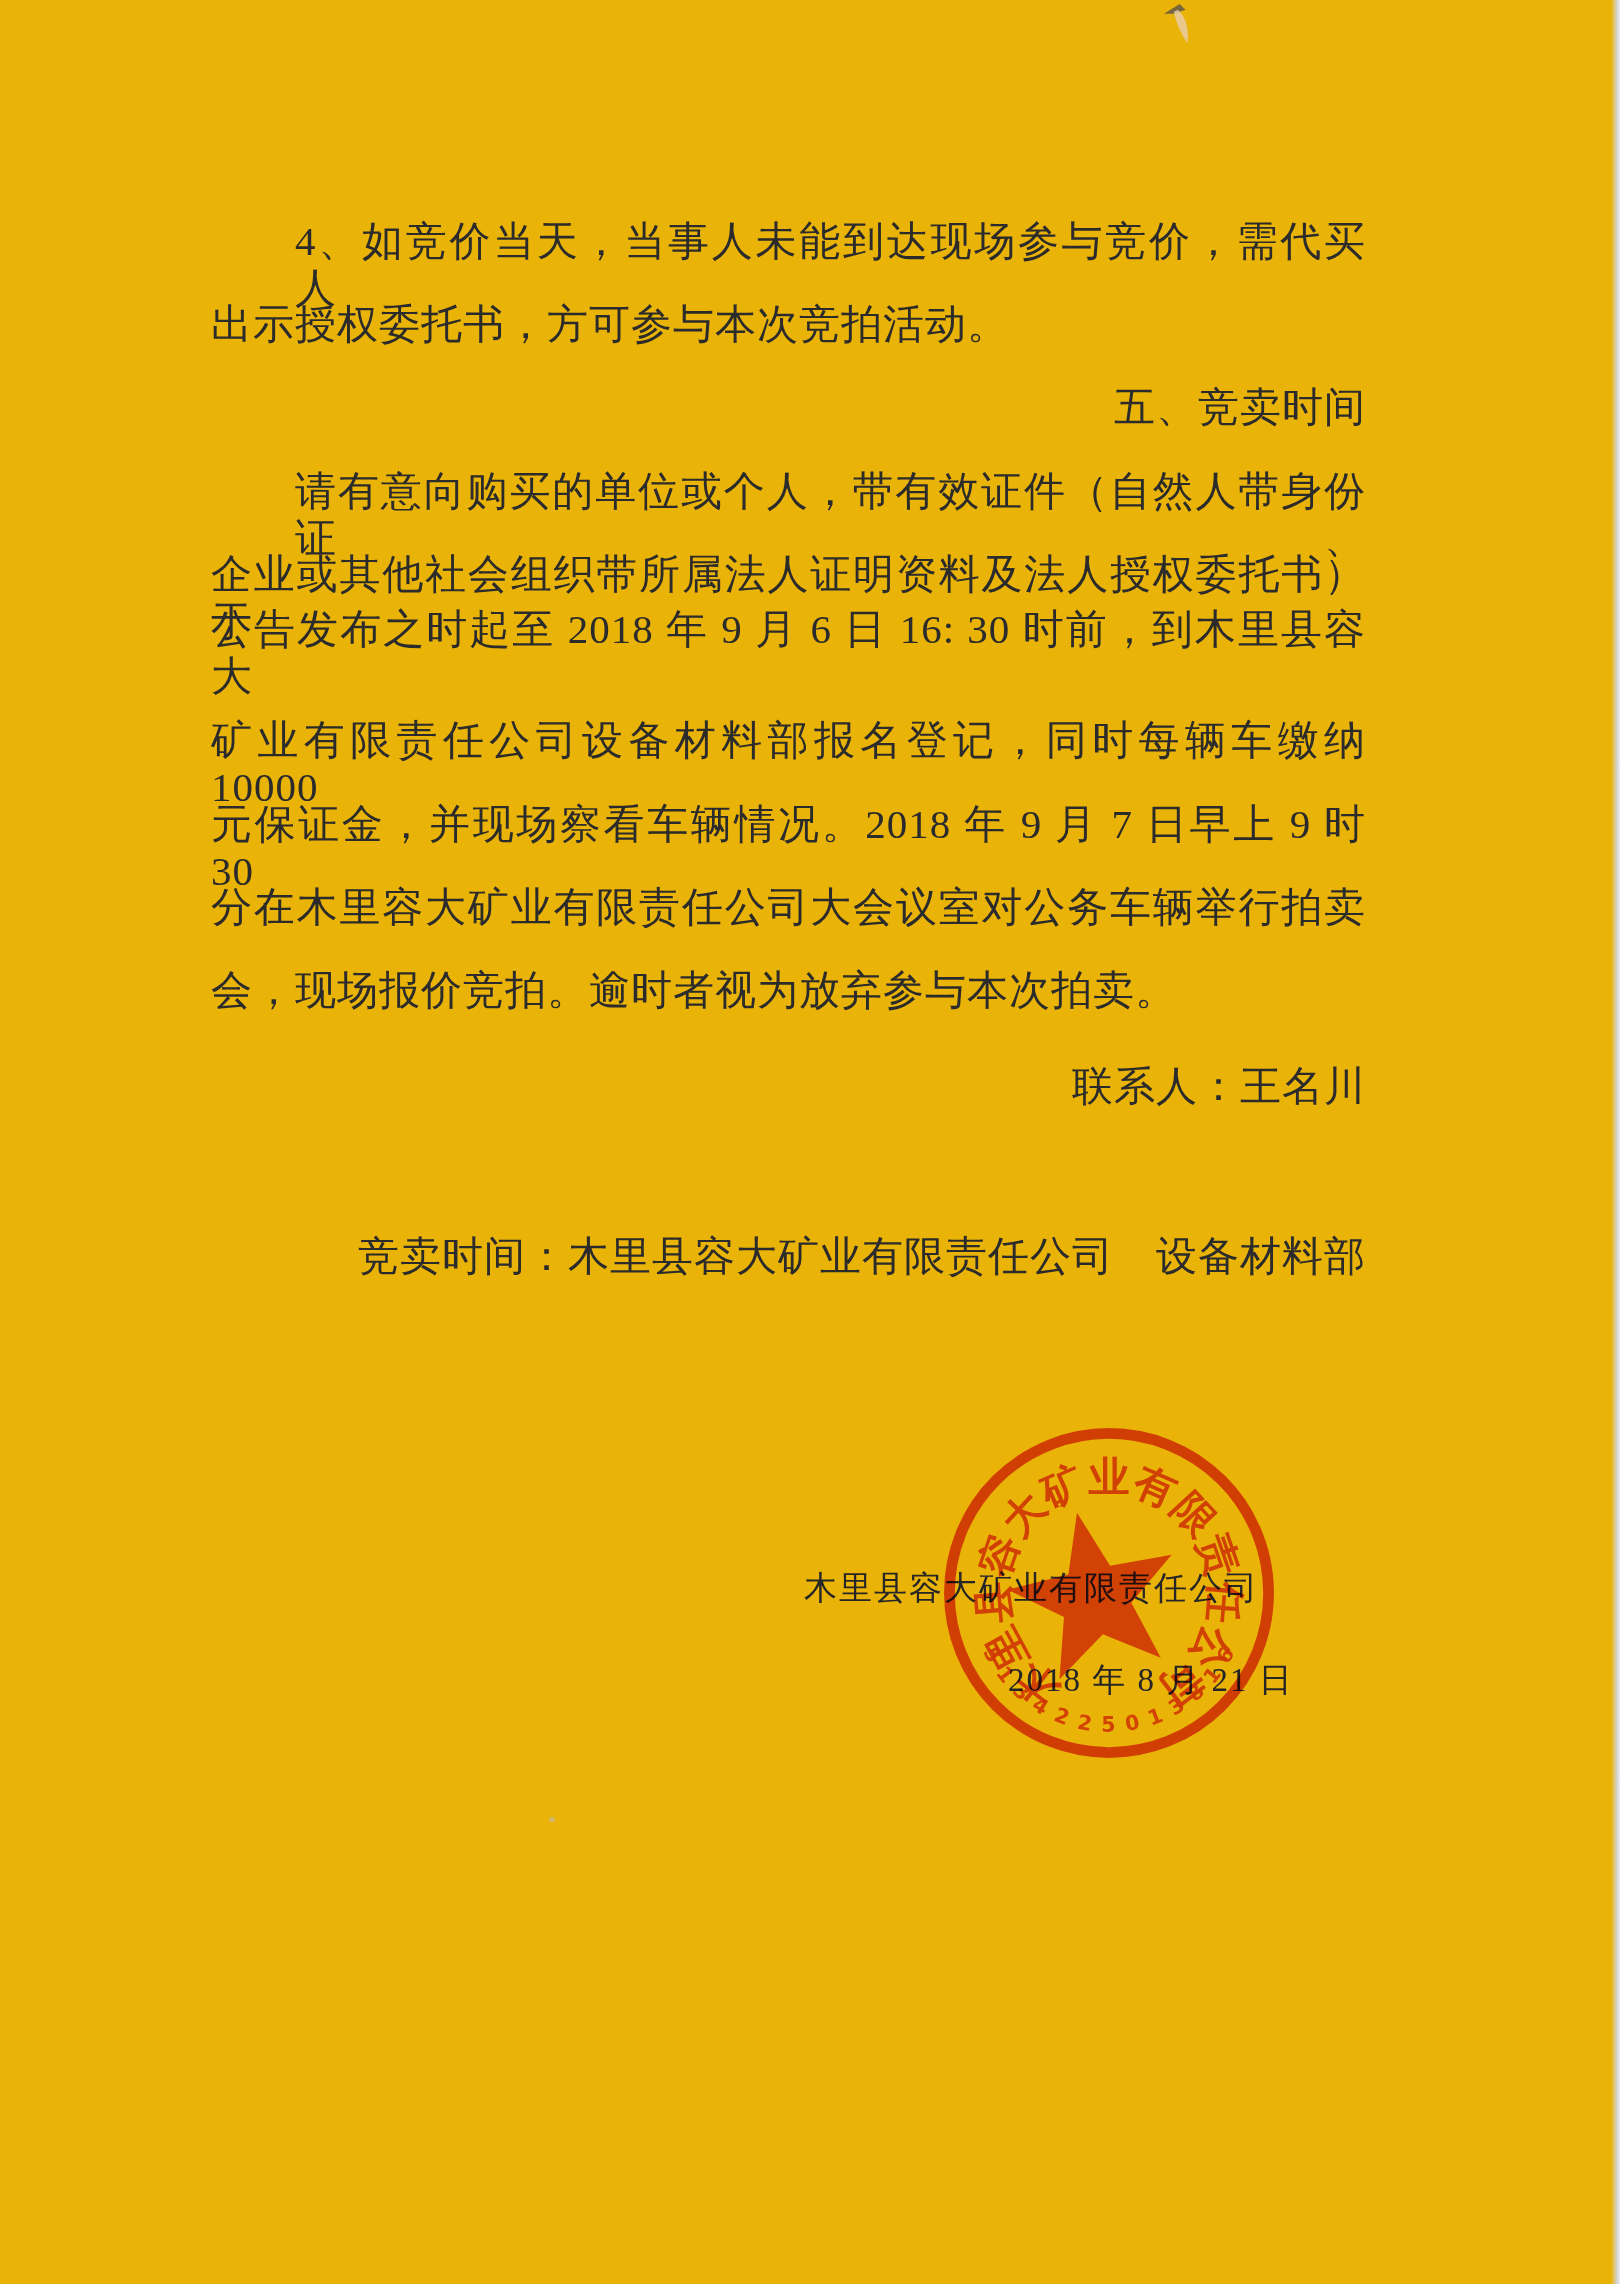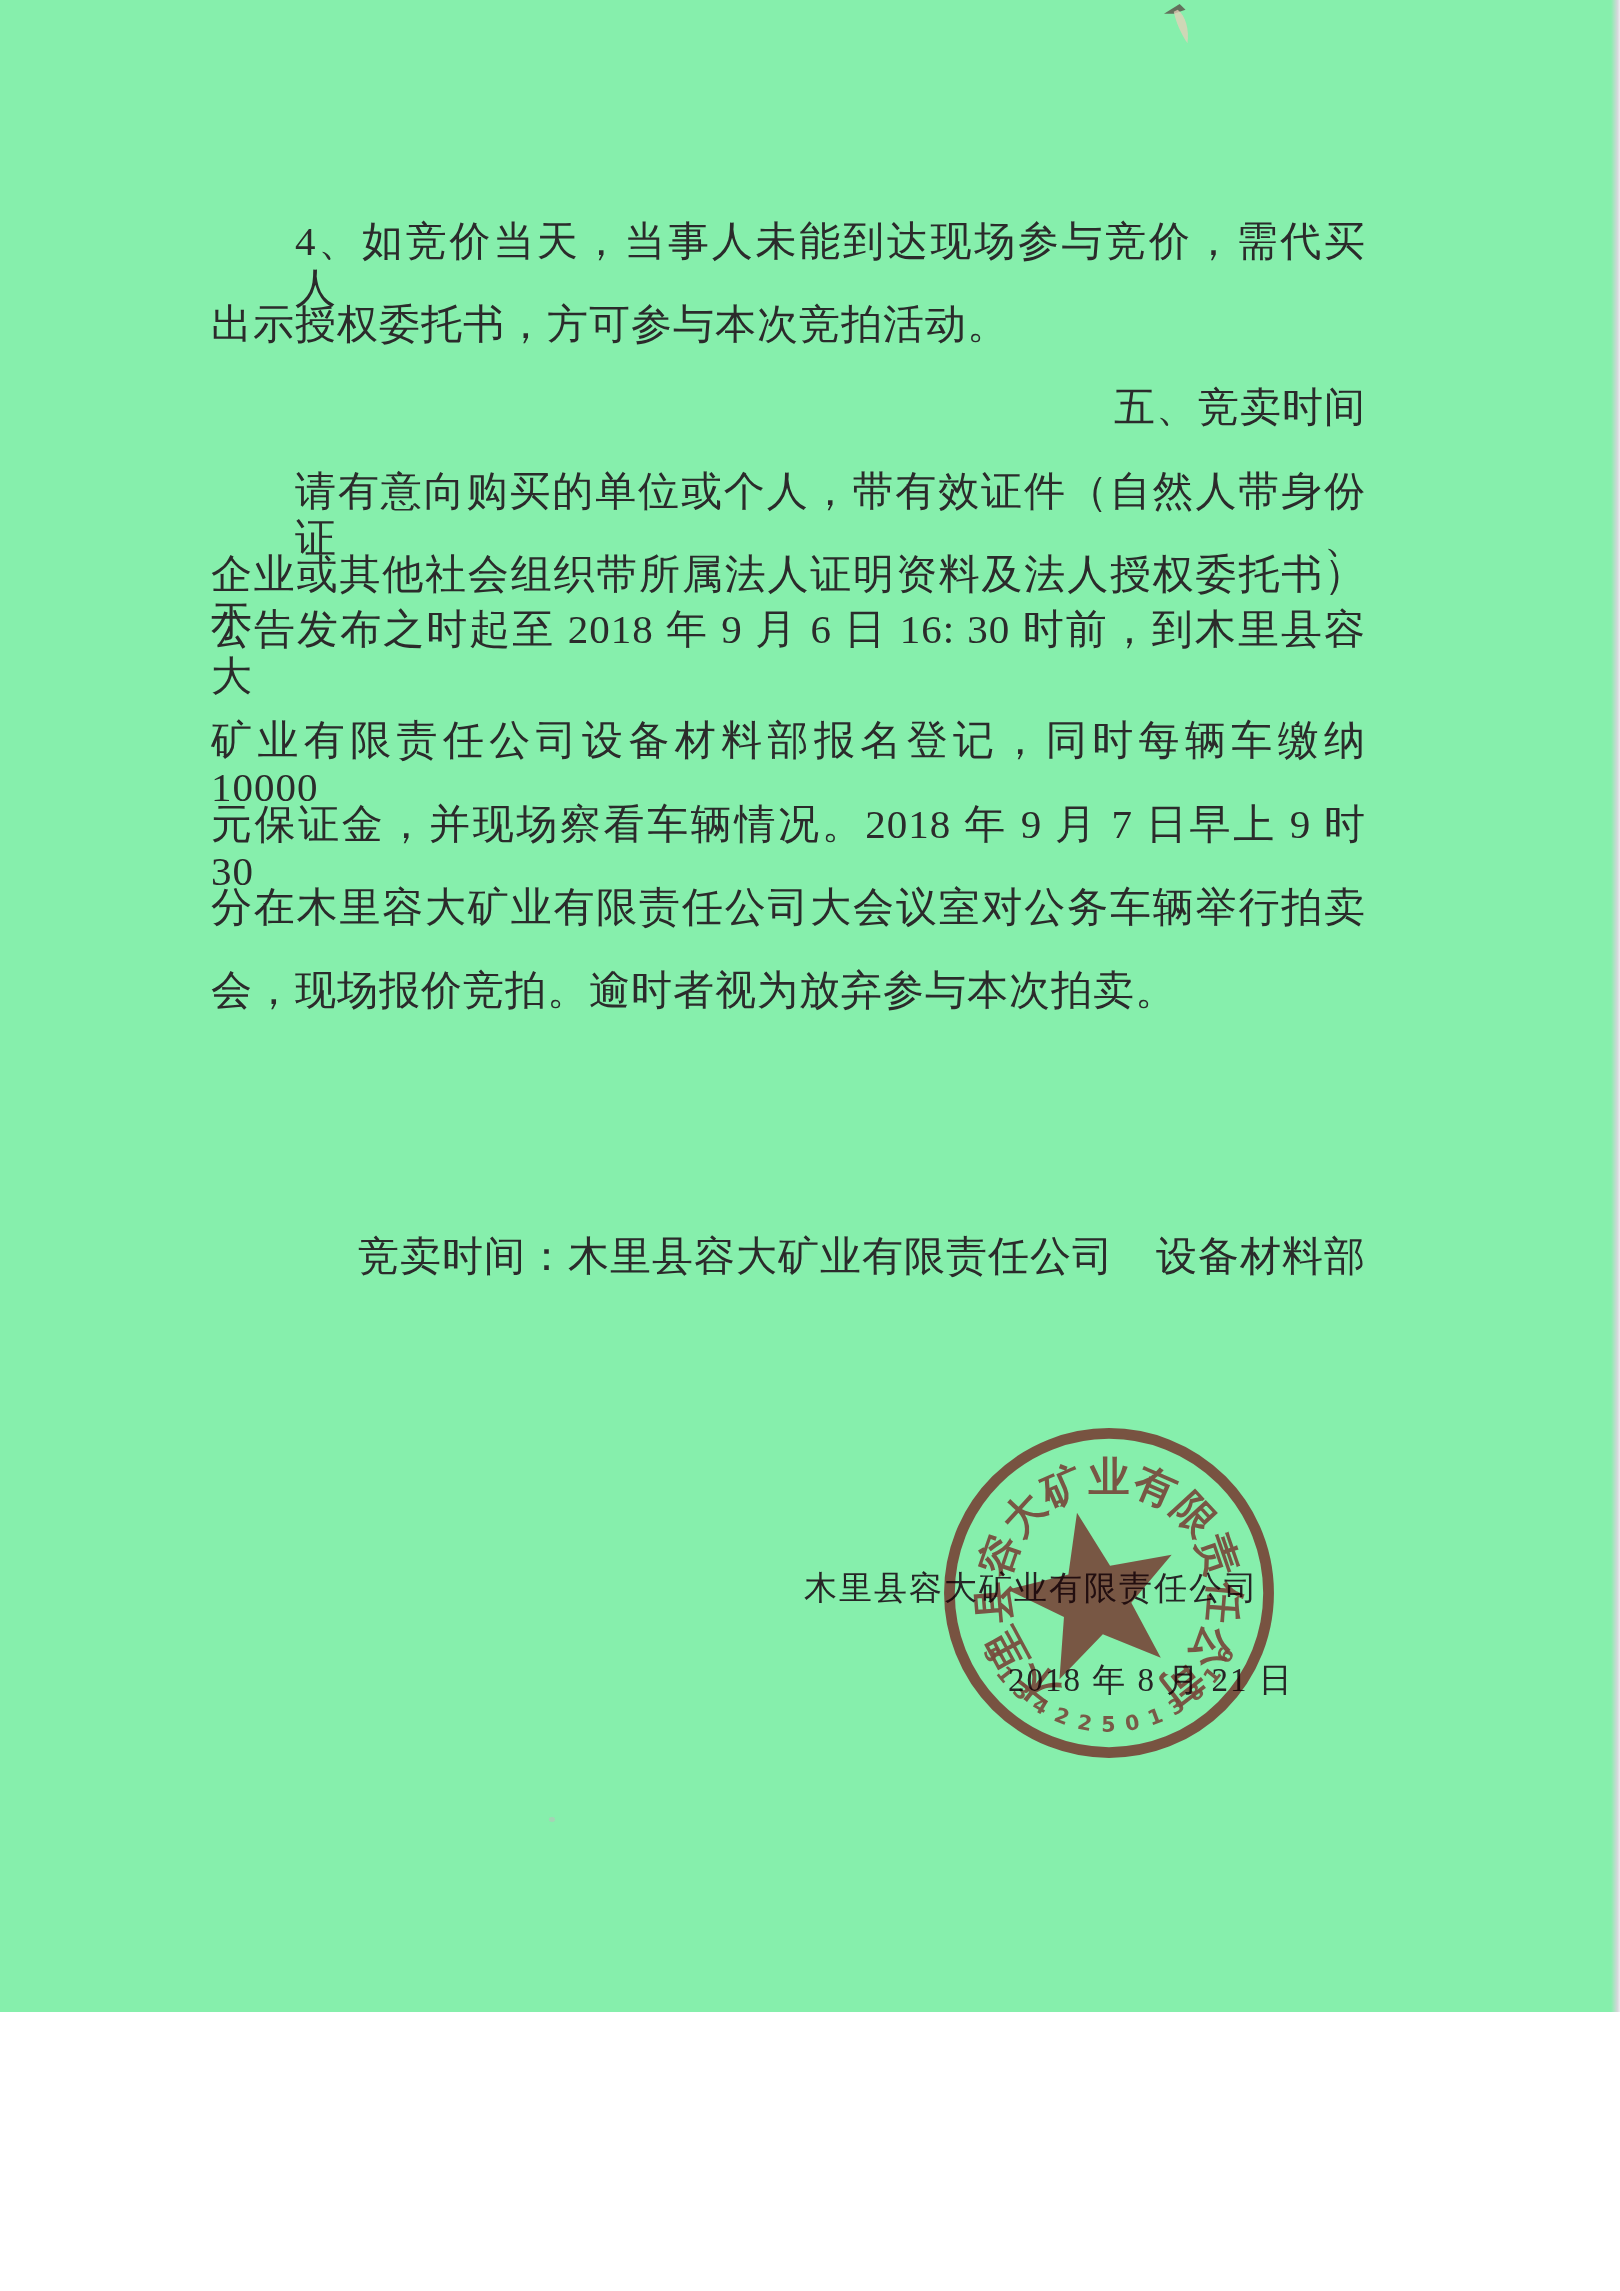--- a/index.html
+++ b/index.html
@@ -1,19 +1,19 @@
 <!DOCTYPE html>
 <html><head>
 <meta charset="utf-8">
 <style>
   html,body{margin:0;padding:0;background:#ffffff;}
   .page{
     position:relative;
-    width:1620px;height:2012px;
-    background:#86efac;
+    width:1620px;height:2284px;
+    background:#eab308;
     overflow:hidden;
     font-family:"Liberation Serif","DejaVu Serif",serif;
     color:#2b2b2b;
   }
   .textline{
     position:absolute;
     left:211px;
     width:1155px;
     font-size:41px;
     line-height:1.15;
@@ -71,20 +71,21 @@
   <div class="textline ind jl" style="top:218px">4、如竞价当天，当事人未能到达现场参与竞价，需代买人</div>
   <div class="textline" style="top:301px">出示授权委托书，方可参与本次竞拍活动。</div>
   <div class="textline ind" style="top:384px">五、竞卖时间</div>
   <div class="textline ind jl" style="top:468px">请有意向购买的单位或个人，带有效证件（自然人带身份证、</div>
   <div class="textline jl" style="top:551px">企业或其他社会组织带所属法人证明资料及法人授权委托书）于</div>
   <div class="textline jl" style="top:606px">公告发布之时起至 2018 年 9 月 6 日 16: 30 时前，到木里县容大</div>
   <div class="textline jl" style="top:717px">矿业有限责任公司设备材料部报名登记，同时每辆车缴纳 10000</div>
   <div class="textline jl" style="top:801px">元保证金，并现场察看车辆情况。2018 年 9 月 7 日早上 9 时 30</div>
   <div class="textline jl" style="top:884px">分在木里容大矿业有限责任公司大会议室对公务车辆举行拍卖</div>
   <div class="textline" style="top:967px">会，现场报价竞拍。逾时者视为放弃参与本次拍卖。</div>
+  <div class="textline ind" style="top:1063px">联系人：王名川</div>
   <div class="textline ind" style="top:1233px">竞卖时间：木里县容大矿业有限责任公司　设备材料部</div>
 
   <div class="sig" style="left:804px;top:1566px">木里县容大矿业有限责任公司</div>
   <div class="sig" style="left:1008px;top:1658px">2018 年 8 月 21 日</div>
 
   <svg id="seal-svg" viewBox="0 0 380 380" aria-hidden="true">
     <circle cx="190" cy="190" r="163" fill="none" stroke-width="11" opacity="0.95" stroke="#e0414b"></circle>
     <polygon opacity="0.92" points="157.3,108 191.1,162.2 254,151 212.8,199.9 242.9,256.2 183.7,232.2 139.4,278.2 144,214.5 86.5,186.6 148.5,171.2" fill="#e0414b"></polygon>
     <g id="seal-ring-text" font-family="'Liberation Serif','DejaVu Serif',serif" font-size="42" font-weight="bold">
         <text x="190" y="86" text-anchor="middle" fill="#e0414b" opacity="0.92" transform="rotate(-142 190 190)">木</text>

